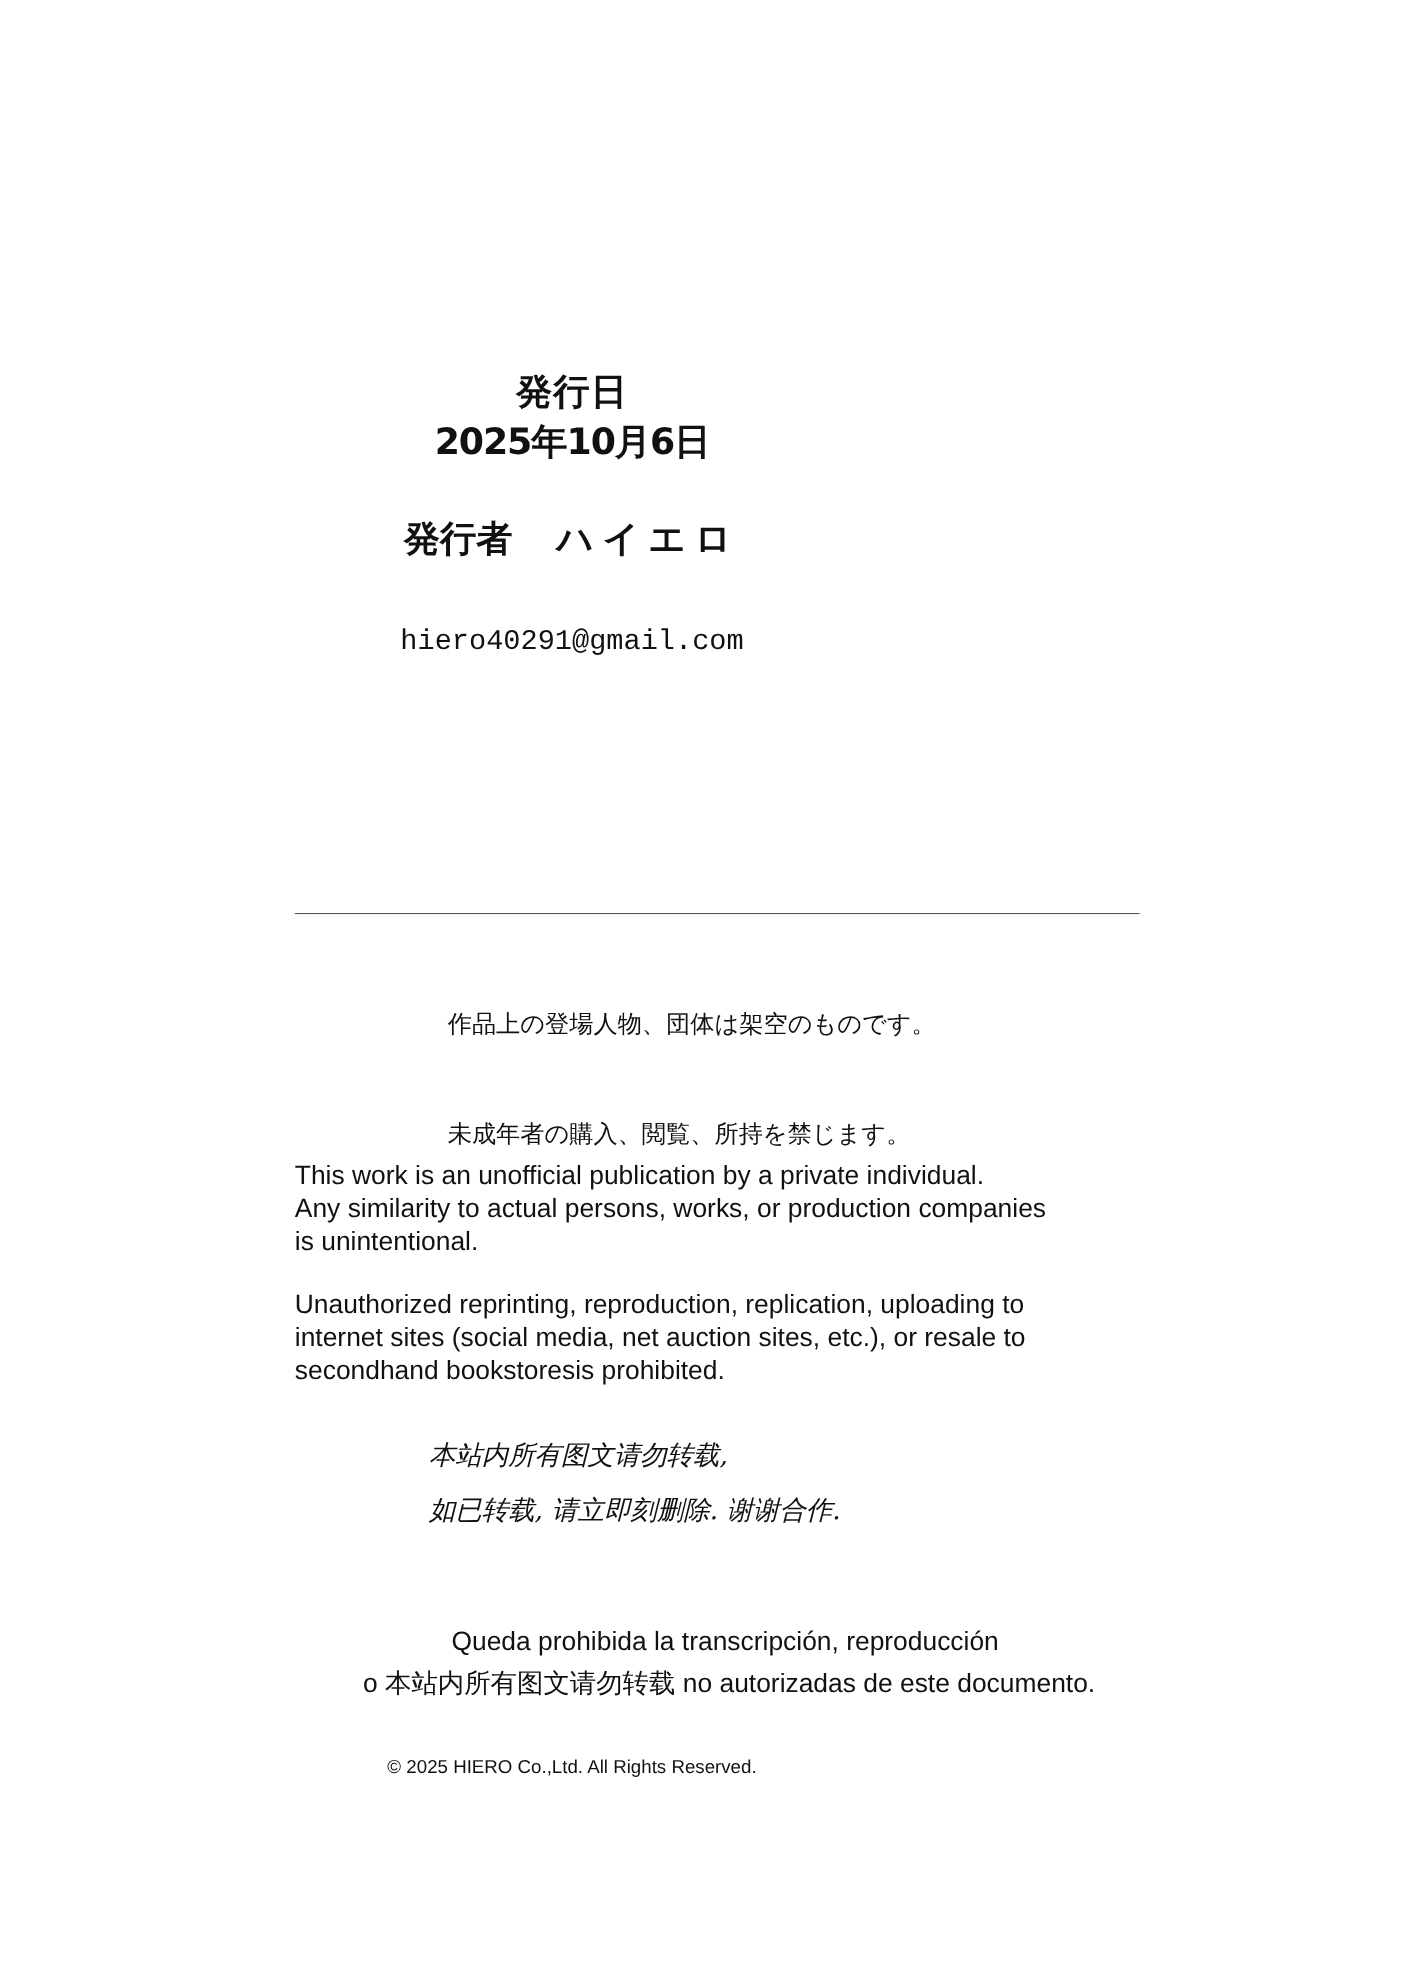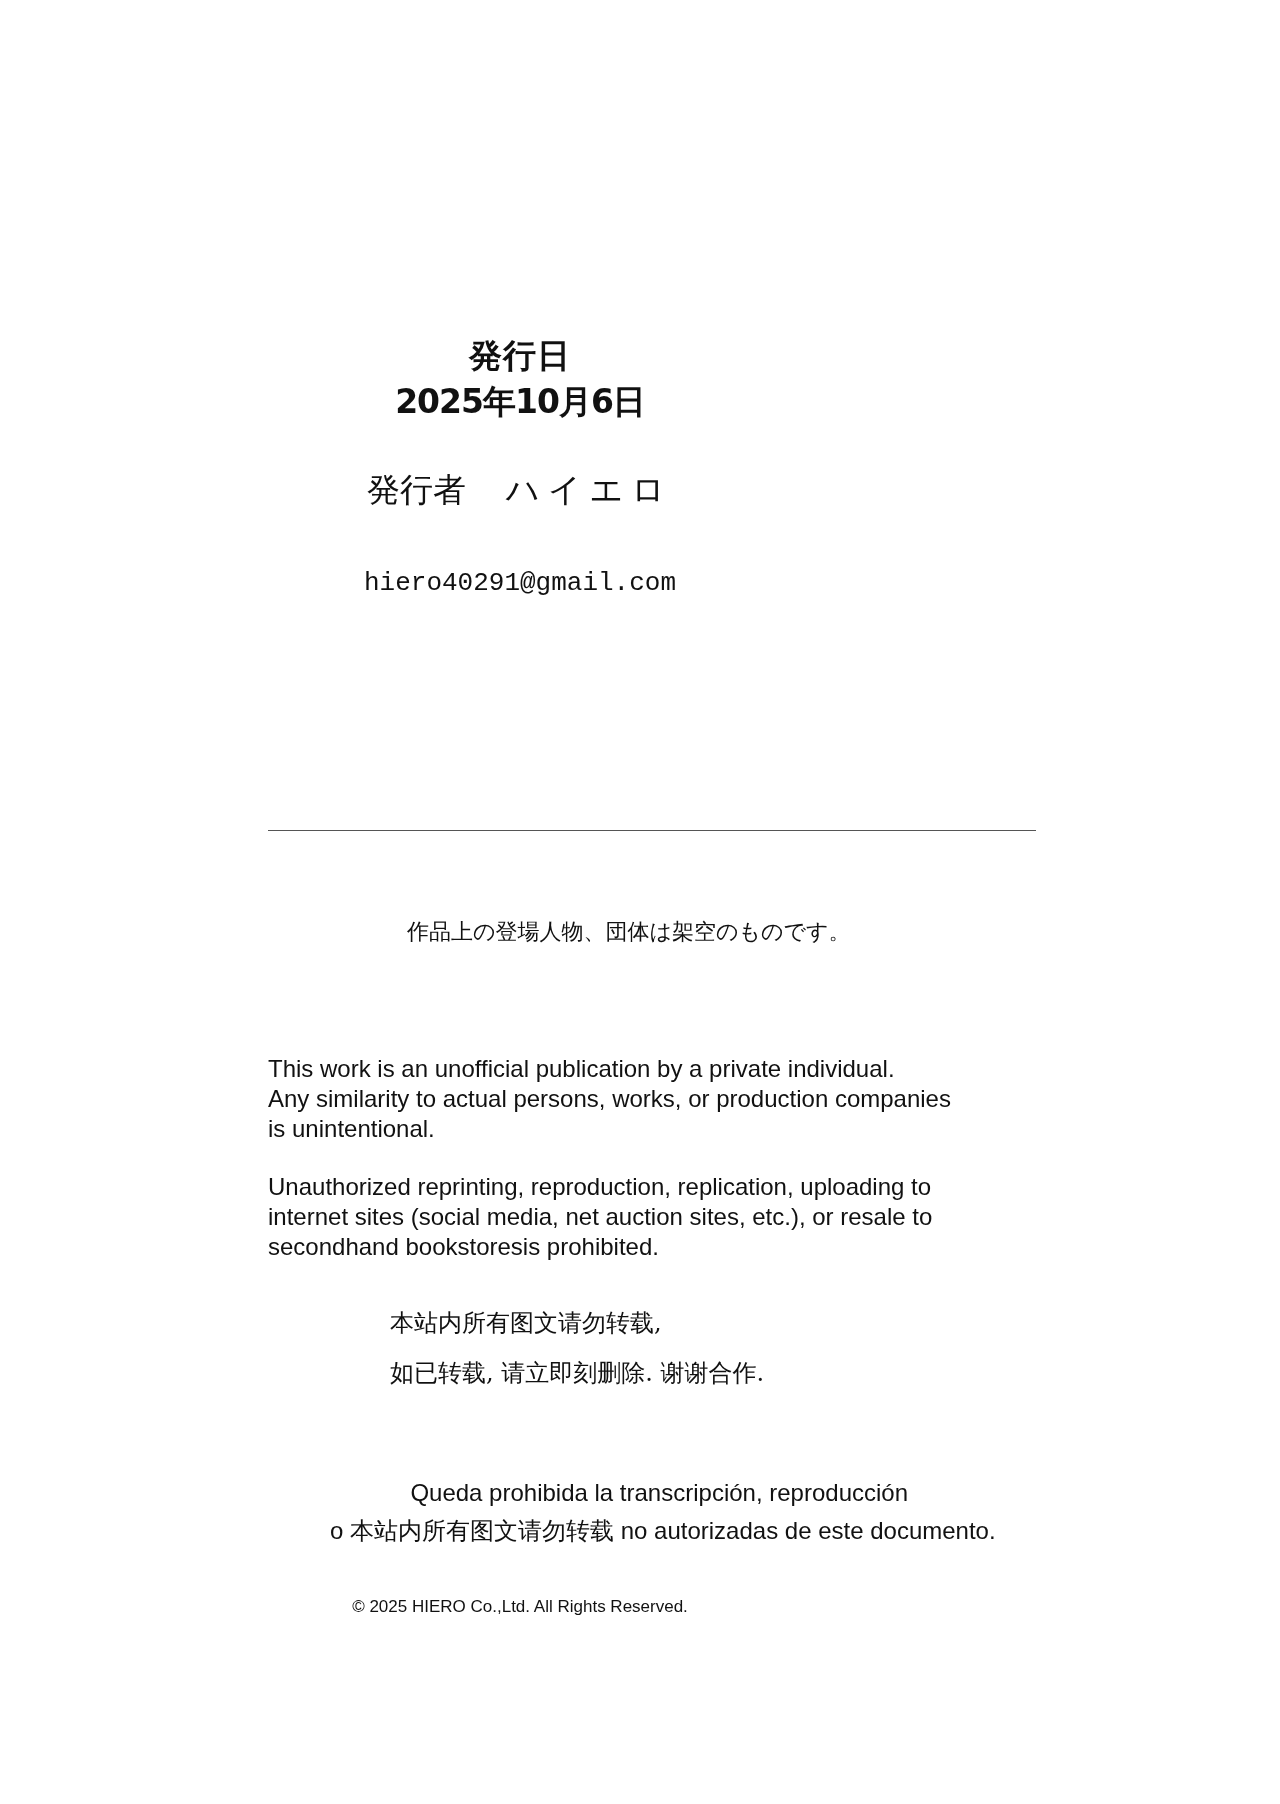--- a/index.html
+++ b/index.html
@@ -1,32 +1,32 @@
 <!DOCTYPE html>
 <html><head>
   <meta charset="utf-8">
   <style>
     html, body { margin: 0; padding: 0; background: #ffffff; }
     body { width: 1280px; height: 1804px; position: relative; overflow: hidden; color: #111111; font-family: "DejaVu Sans", sans-serif; }
     .abs { position: absolute; }
     .center { left: 0; width: 1040px; text-align: center; }
     .title { top: 334px; font-size: 33px; font-weight: bold; letter-spacing: 1px; }
     .date { top: 380px; font-size: 33px; font-weight: bold; letter-spacing: -1px; }
-    .publisher { top: 468px; font-size: 33px; font-weight: normal; }
+    .publisher { top: 468px; font-size: 33px; font-weight: bold; }
     .publisher .gap { display: inline-block; width: 40px; }
     .publisher .name { font-family: "DejaVu Serif", serif; letter-spacing: 8px; }
     .email { top: 568px; font-size: 26px; font-family: Liberation Mono, monospace; }
     .divider { top: 830px; left: 268px; width: 768px; height: 0; border-top: 1px solid #555555; }
     .jp-block { left: 407px; font-size: 22px; line-height: 34px; }
     .jp1 { top: 915px; }
     .jp2 { top: 1015px; }
     .en-block { left: 268px; font-family: "Liberation Sans", sans-serif; font-size: 24px; line-height: 30px; }
     .en1 { top: 1054px; }
     .en2 { top: 1172px; }
-    .cn-block { left: 390px; font-family: "DejaVu Serif", serif; font-size: 24px; line-height: 50px; }
+    .cn-block { left: 390px; font-family: "DejaVu Serif", serif; font-size: 24px; line-height: 50px; font-style: italic; }
     .cn1 { top: 1298px; }
     .es-block { left: 330px; width: 578px; text-align: right; font-family: "Liberation Sans", sans-serif; font-size: 24px; line-height: 38px; top: 1474px; }
     .copyright { top: 1597px; font-family: "Liberation Sans", sans-serif; font-size: 17px; }
     .line { display: block; white-space: nowrap; }
   </style>
 </head>
 <body>
 
 <div class="abs center title">発行日</div>
 <div class="abs center date">2025年10月6日</div>
@@ -34,20 +34,21 @@
   <span>発行者</span><span class="gap"></span><span class="name">ハイエロ</span>
 </div>
 <div class="abs center email">hiero40291@gmail.com</div>
 
 <div class="abs divider"></div>
 
 <div class="abs jp-block jp1">
   <span class="line">作品上の登場人物、団体は架空のものです。</span>
 </div>
 <div class="abs jp-block jp2">
+  <span class="line">未成年者の購入、閲覧、所持を禁じます。</span>
 </div>
 
 <div class="abs en-block en1">
   <span class="line">This work is an unofficial publication by a private individual.</span>
   <span class="line">Any similarity to actual persons, works, or production companies</span>
   <span class="line">is unintentional.</span>
 </div>
 <div class="abs en-block en2">
   <span class="line">Unauthorized reprinting, reproduction, replication, uploading to</span>
   <span class="line">internet sites (social media, net auction sites, etc.), or resale to</span>

